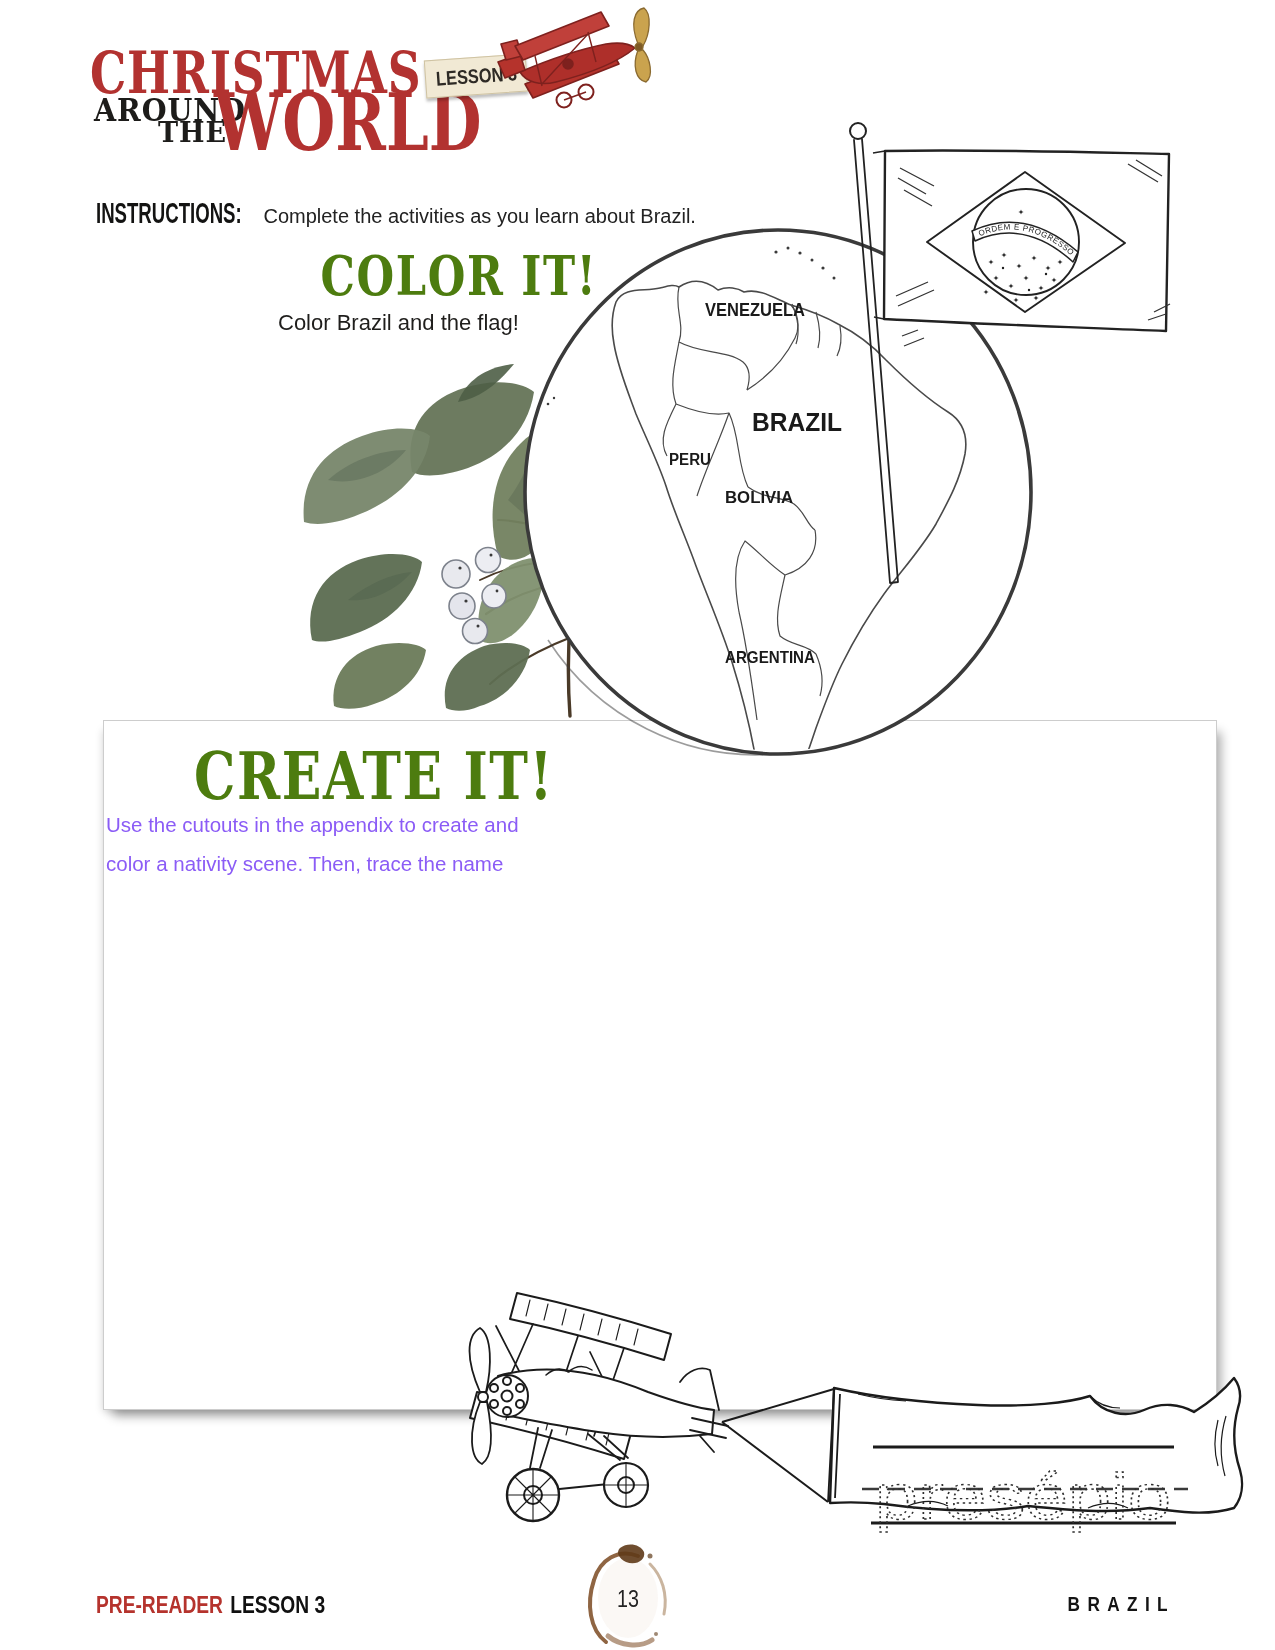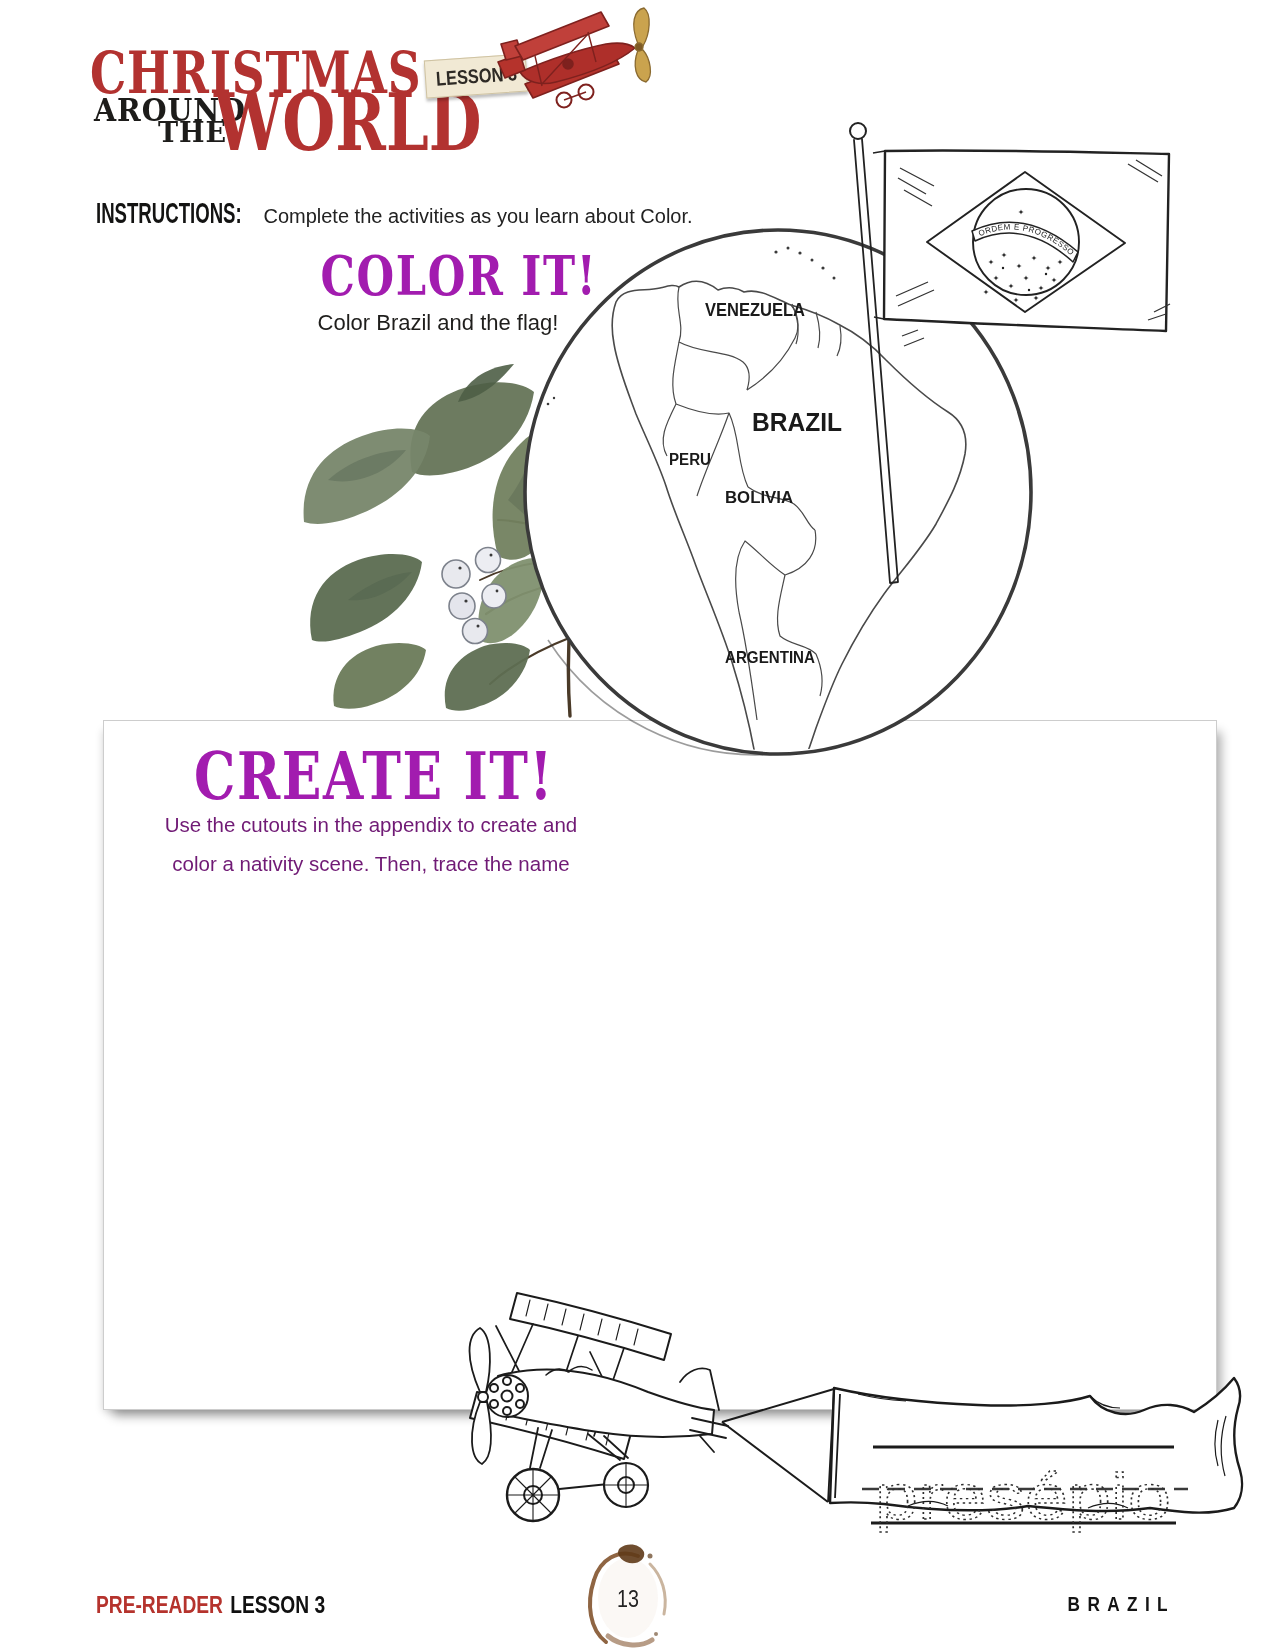--- a/index.html
+++ b/index.html
@@ -16,26 +16,26 @@
   .logo-around{font-size:31px;font-weight:600;letter-spacing:1px;transform:scaleX(0.92);line-height:1;}
   .logo-the{font-size:27px;font-weight:600;letter-spacing:1px;line-height:1;}
   .lesson-banner{width:100px;height:36px;background:#f1e9d4;border:1px solid #cfc3a3;
                  box-shadow:0 3px 3px rgba(0,0,0,.25);transform:rotate(-4deg);
                  display:flex;align-items:center;justify-content:center;}
   .lesson-banner span{font-size:20px;font-weight:bold;color:#2e2a25;transform:scaleX(0.82);white-space:nowrap;}
   .instr-row{white-space:nowrap;}
   .instr-label{font-size:30px;font-weight:bold;color:#131312;display:inline-block;
                transform:scaleX(0.62);transform-origin:left bottom;margin-right:-72px;letter-spacing:0;}
   .instr-text{font-size:20px;color:#222;}
-  .heading-red{font-family:"DejaVu Serif",serif;font-weight:bold;color:#a21caf;text-align:center;}
+  .heading-red{font-family:"DejaVu Serif",serif;font-weight:bold;color:#4d7c0f;text-align:center;}
   .heading-red span{display:inline-block;transform:scaleX(0.8);white-space:nowrap;letter-spacing:2px;}
-  .sub-center{font-size:22px;color:#1f1e1c;text-align:center;}
+  .sub-center{font-size:22px;color:#1f1e1c;text-align:left;}
   .create-box{left:75px;top:720px;width:1112px;height:688px;background:#fff;border:1px solid #cdcdcd;
               box-shadow:7px 9px 10px -3px rgba(0,0,0,.33),-4px 6px 8px -4px rgba(0,0,0,.18);}
-  .create-lines{font-size:20.5px;line-height:39px;color:#701a75;text-align:center;}
+  .create-lines{font-size:20.5px;line-height:39px;color:#8b5cf6;text-align:left;}
   .footer-left{font-size:24px;font-weight:bold;white-space:nowrap;transform:scaleX(0.8);transform-origin:left center;}
   .footer-left .red{color:#b5332d;}
   .footer-left .blk{color:#101010;margin-left:9px;}
   .footer-right{font-size:21px;font-weight:600;letter-spacing:9px;color:#141414;white-space:nowrap;
                 transform:scaleX(0.82);transform-origin:right center;}
   .page-num{font-size:24px;color:#222;transform:scaleX(0.82);}
   svg text{font-family:"Liberation Sans",sans-serif;}
 </style>
 </head>
 <body>
@@ -113,21 +113,21 @@
     <g stroke="#8a6a30" stroke-width="1.3">
       <path d="M 610,44 C 602,24 606,10 616,8 C 624,14 622,34 615,46 Z" fill="#caa34e"></path>
       <path d="M 610,50 C 604,66 608,80 618,82 C 626,76 622,58 615,50 Z" fill="#caa34e"></path>
       <circle cx="611" cy="47" r="4" fill="#7d5a26"></circle>
     </g>
   </svg>
 
 
   <div class="abs instr-row" style="left:68px;top:196px;z-index:5;">
     <span class="instr-label">INSTRUCTIONS:</span>
-    <span class="instr-text">Complete the activities as you learn about Color.</span>
+    <span class="instr-text">Complete the activities as you learn about Brazil.</span>
   </div>
 
   <div class="abs heading-red" style="left:258px;top:244px;width:320px;font-size:54px;z-index:5;">
     <span>COLOR IT!</span>
   </div>
   <div class="abs sub-center" style="left:250px;top:310px;width:320px;z-index:5;">Color Brazil and the flag!</div>
 
   <svg class="abs" style="left:480px;top:210px;z-index:3;" width="540" height="560" viewBox="480 210 540 560">
     <defs>
       <clipPath id="mapclip">

